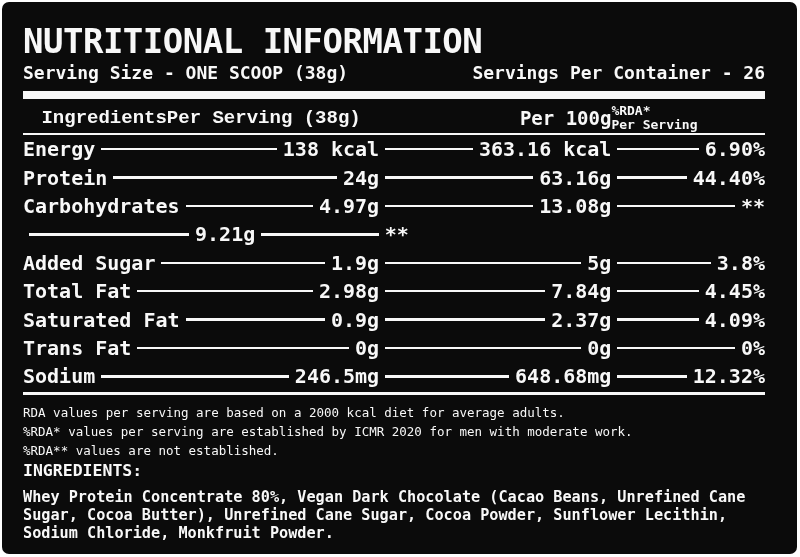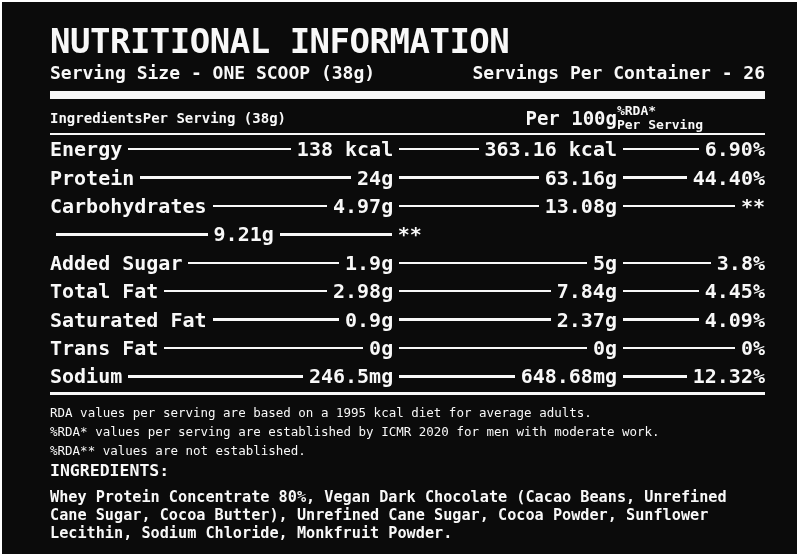--- a/index.html
+++ b/index.html
@@ -1,30 +1,30 @@
 <!DOCTYPE html>
 <html><head>
 <meta charset="utf-8">
 <style>
   html,body{margin:0;padding:0;background:#ffffff;}
   .stage{position:relative;width:800px;height:557px;background:#ffffff;overflow:hidden;
          font-family:"DejaVu Sans Mono", monospace;}
   .panel{position:absolute;left:2px;top:2px;right:3px;bottom:3px;background:#0b0b0b;
-         border-radius:0;box-sizing:border-box;padding:20px 32px 0 48px;color:#f8f8f8;}
+         border-radius:7px;box-sizing:border-box;padding:20px 32px 0 21px;color:#f8f8f8;}
 
   .title{font-size:34px;font-weight:bold;letter-spacing:-0.5px;line-height:38px;white-space:nowrap;}
 
   .serving-row{display:flex;justify-content:space-between;align-items:center;
                height:24px;font-size:18px;font-weight:bold;white-space:nowrap;}
 
   .thick-bar{height:8px;background:#f8f8f8;margin-top:7px;}
 
   .thead{display:flex;align-items:center;height:31px;margin-top:3px;
          border-bottom:2px solid #f8f8f8;font-weight:bold;}
-  .th1{width:48%;display:flex;justify-content:flex-start;align-items:center;font-size:14px;white-space:nowrap;}
+  .th1{width:48%;display:flex;justify-content:center;align-items:center;font-size:19px;white-space:nowrap;font-family:Liberation Mono, monospace;}
   .th2{width:31.3%;text-align:right;font-size:19px;white-space:nowrap;}
   .th3{width:20.7%;display:flex;}
   .th3 .rda-block{font-size:13px;line-height:13.5px;text-align:left;white-space:nowrap;}
 
   .row{display:flex;align-items:center;height:28.4px;font-size:20px;font-weight:bold;}
   .cell{display:flex;align-items:center;min-width:0;}
   .c1{width:48%;}
   .c2{width:31.3%;}
   .c3{width:20.7%;}
   .lbl,.val{white-space:nowrap;}
@@ -192,21 +192,21 @@
         </div>
       <div class="cell c3">
           <i class="dash"></i>
           <span class="val">12.32%</span>
         </div>
     </div>
 
     <div class="bottom-line"></div>
 
     <div class="notes">
-      <div>RDA values per serving are based on a 1995 kcal diet for average adults.</div>
+      <div>RDA values per serving are based on a 2000 kcal diet for average adults.</div>
       <div>%RDA* values per serving are established by ICMR 2020 for men with moderate work.</div>
       <div>%RDA** values are not established.</div>
     </div>
 
     <div class="ing-heading">INGREDIENTS:</div>
     <div class="ing-text">Whey Protein Concentrate 80%, Vegan Dark Chocolate (Cacao Beans, Unrefined Cane Sugar, Cocoa Butter), Unrefined Cane Sugar, Cocoa Powder, Sunflower Lecithin, Sodium Chloride, Monkfruit Powder.</div>
 
   </div>
 </div>
 

